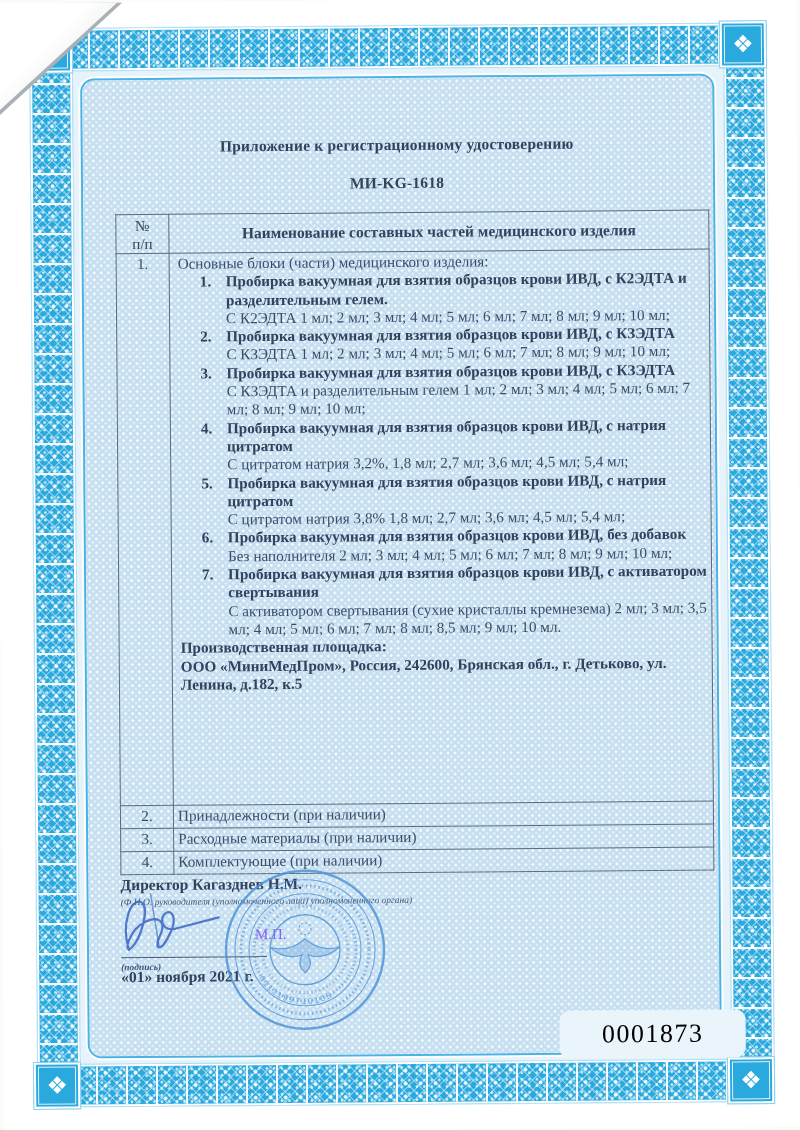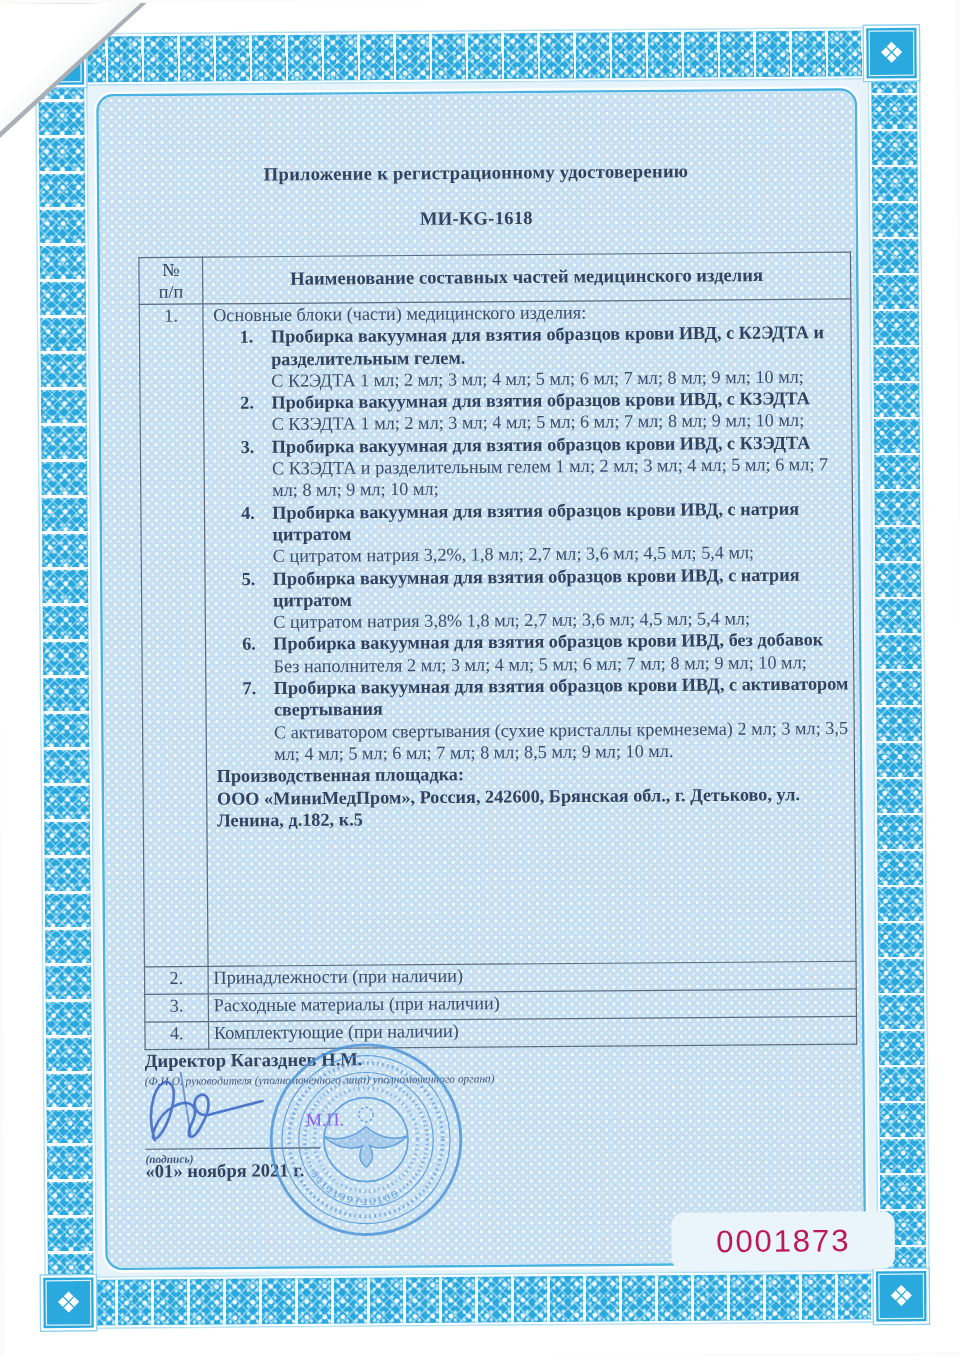--- a/index.html
+++ b/index.html
@@ -82,21 +82,21 @@
 
   .director-name{position:absolute;left:118px;top:874px;font-weight:bold;font-size:15.5px;color:#33425f;}
   .director-caption{position:absolute;left:118px;top:895px;font-style:italic;font-size:9.5px;color:#45567a;}
   .sig-line{position:absolute;left:118px;top:955px;width:146px;border-bottom:1.2px solid #4a5a74;}
   .sig-caption{position:absolute;left:118px;top:960px;font-style:italic;font-size:9.5px;color:#45567a;font-weight:bold;}
   .mp-label{position:absolute;left:252px;top:925px;font-size:15px;color:#8b5cf6;z-index:5;}
   .date-line{position:absolute;left:118px;top:966px;font-weight:bold;font-size:15.5px;color:#33425f;z-index:6;}
 
   .serial-patch{position:absolute;left:556px;top:1012px;width:186px;height:48px;background:#eaf4fb;
     border-radius:10px;display:flex;align-items:center;justify-content:center;}
-  .serial-number{font-family:Liberation Sans, sans-serif;font-size:26px;color:#be185d;
+  .serial-number{font-family:Liberation Serif, serif;font-size:26px;color:#000000;
     letter-spacing:1.5px;}
 
   .sig-svg{position:absolute;left:112px;top:886px;z-index:20;}
   .stamp-svg{position:absolute;left:219px;top:866px;z-index:30;opacity:.82;}
 
   .fold{position:absolute;left:0;top:0;width:122px;height:110px;z-index:50;
     clip-path:polygon(0 0,100% 0,0 100%);
     background:linear-gradient(135deg,#ffffff 40%,#eceeef 65%,#cfd3d7 88%,#b9bec3 100%);}
   .fold-edge{position:absolute;left:0;top:0;width:127px;height:115px;z-index:49;
     clip-path:polygon(0 0,100% 0,0 100%);background:#aab0b6;}

